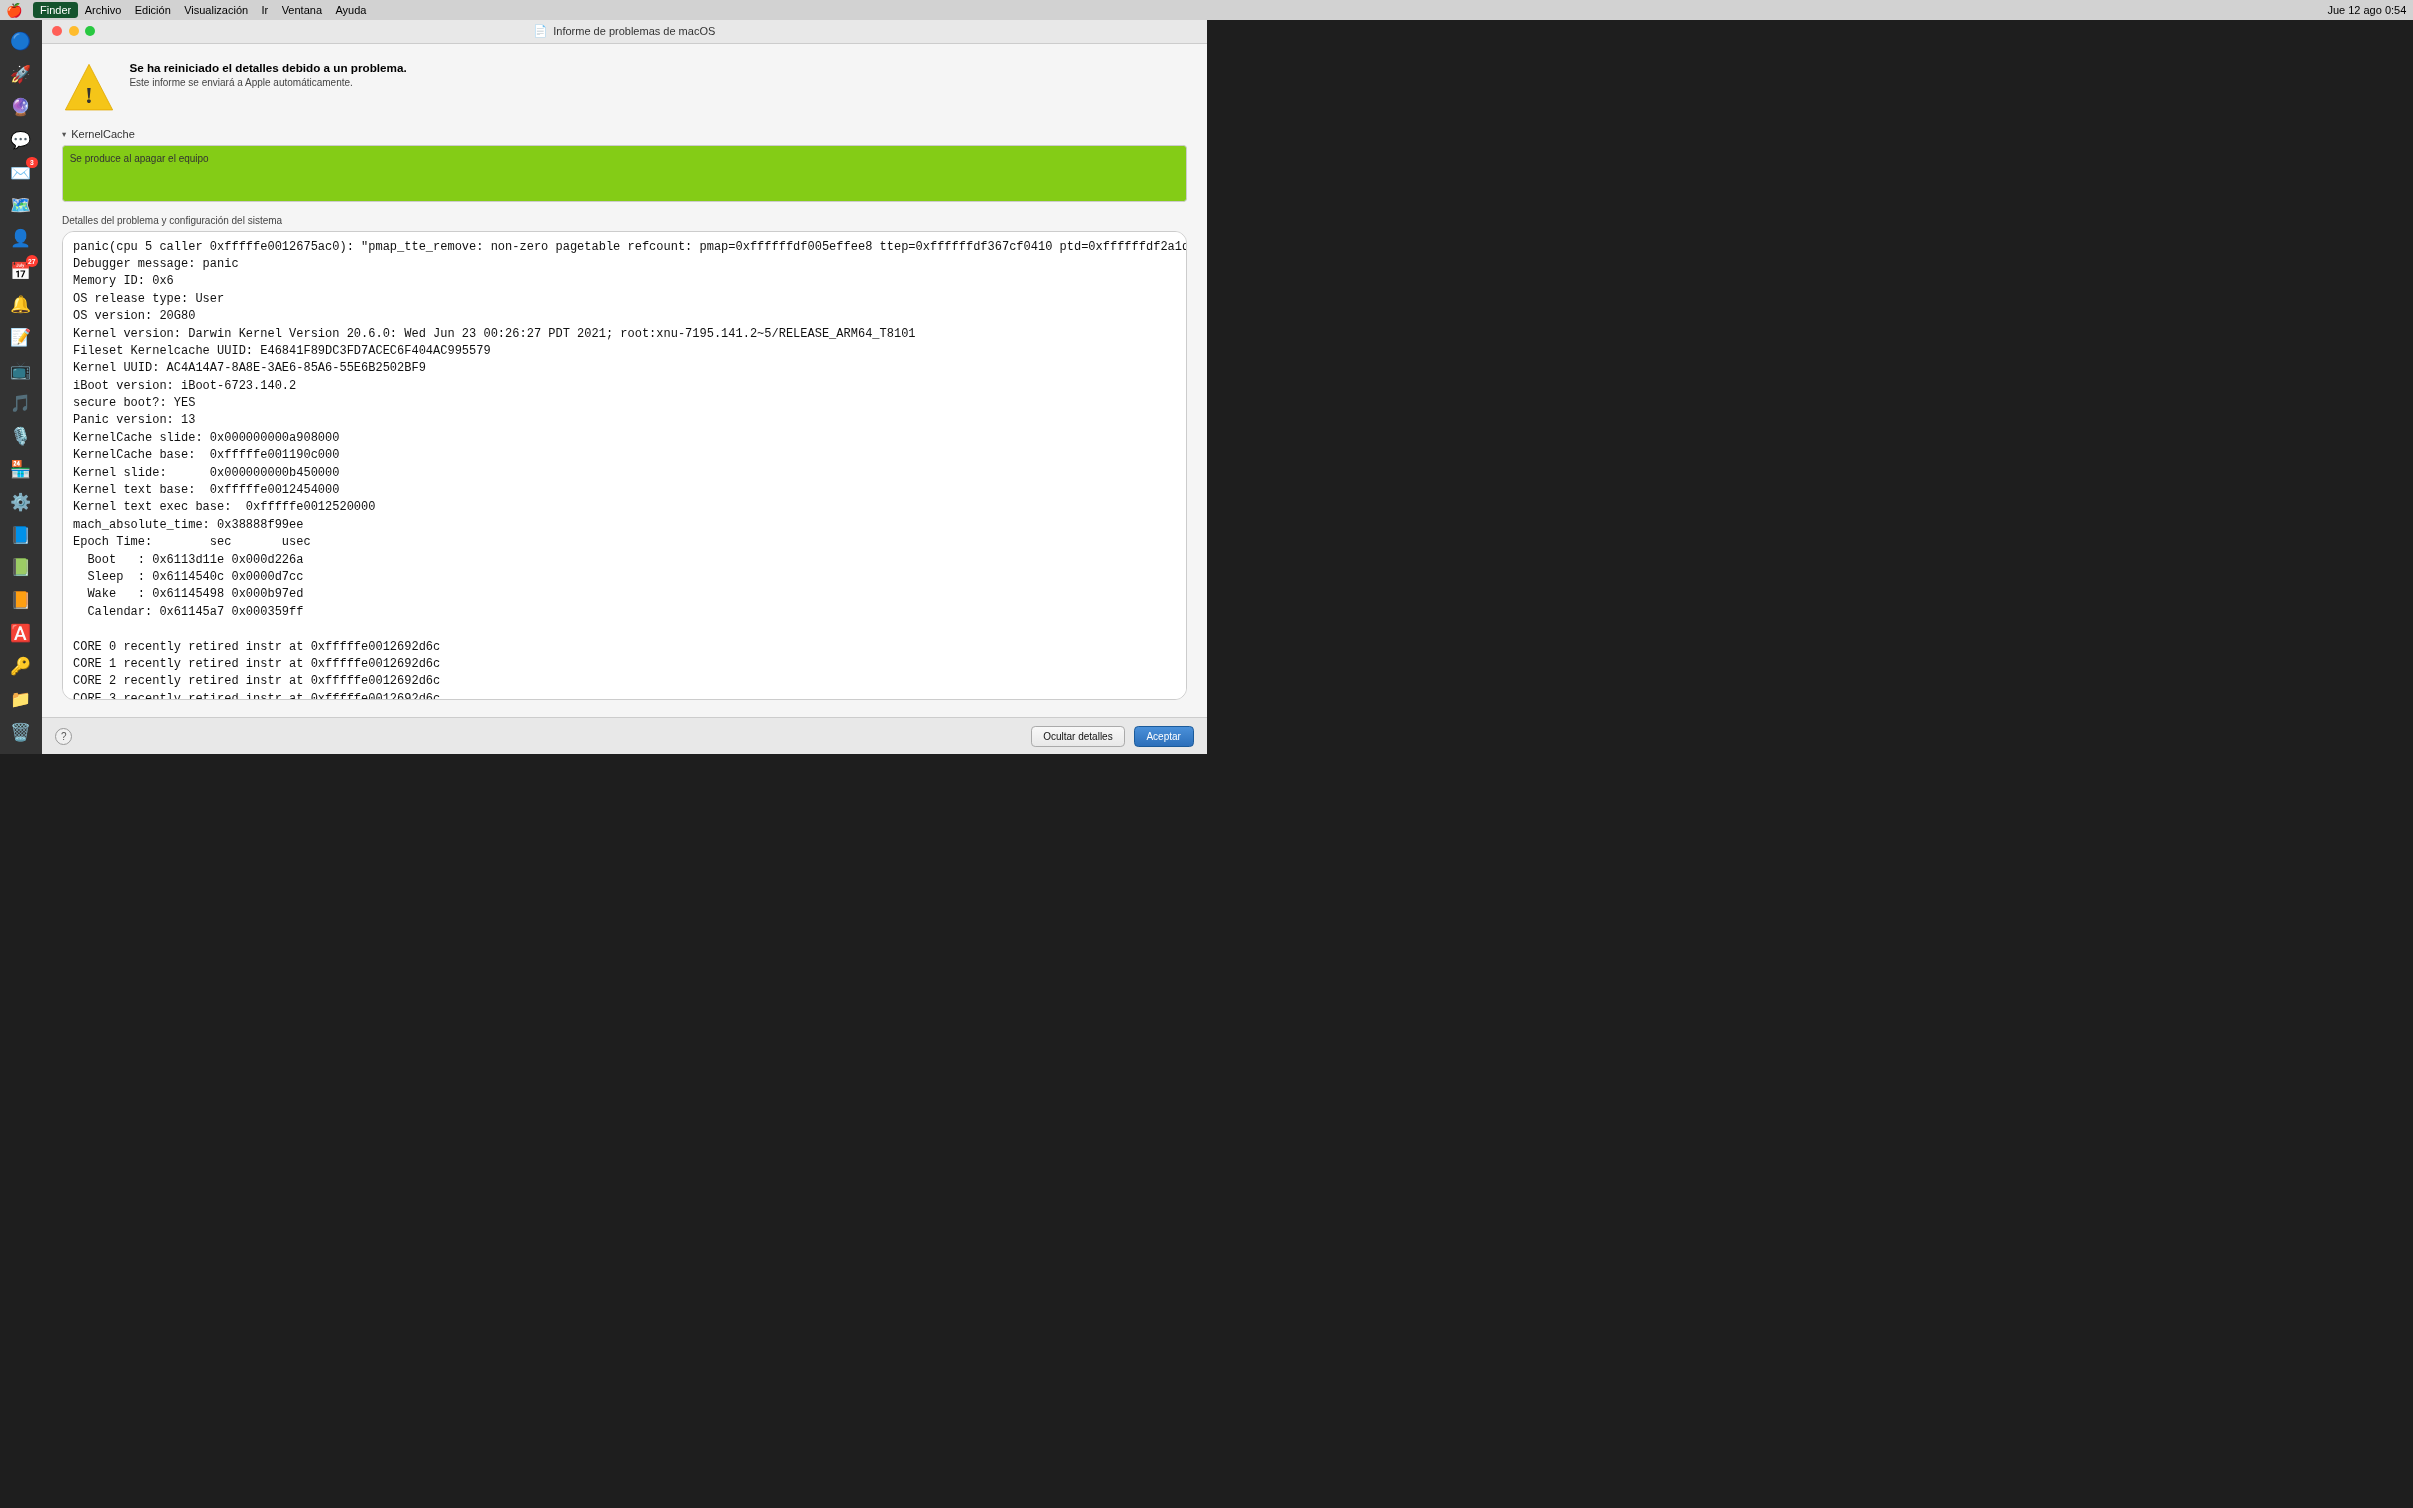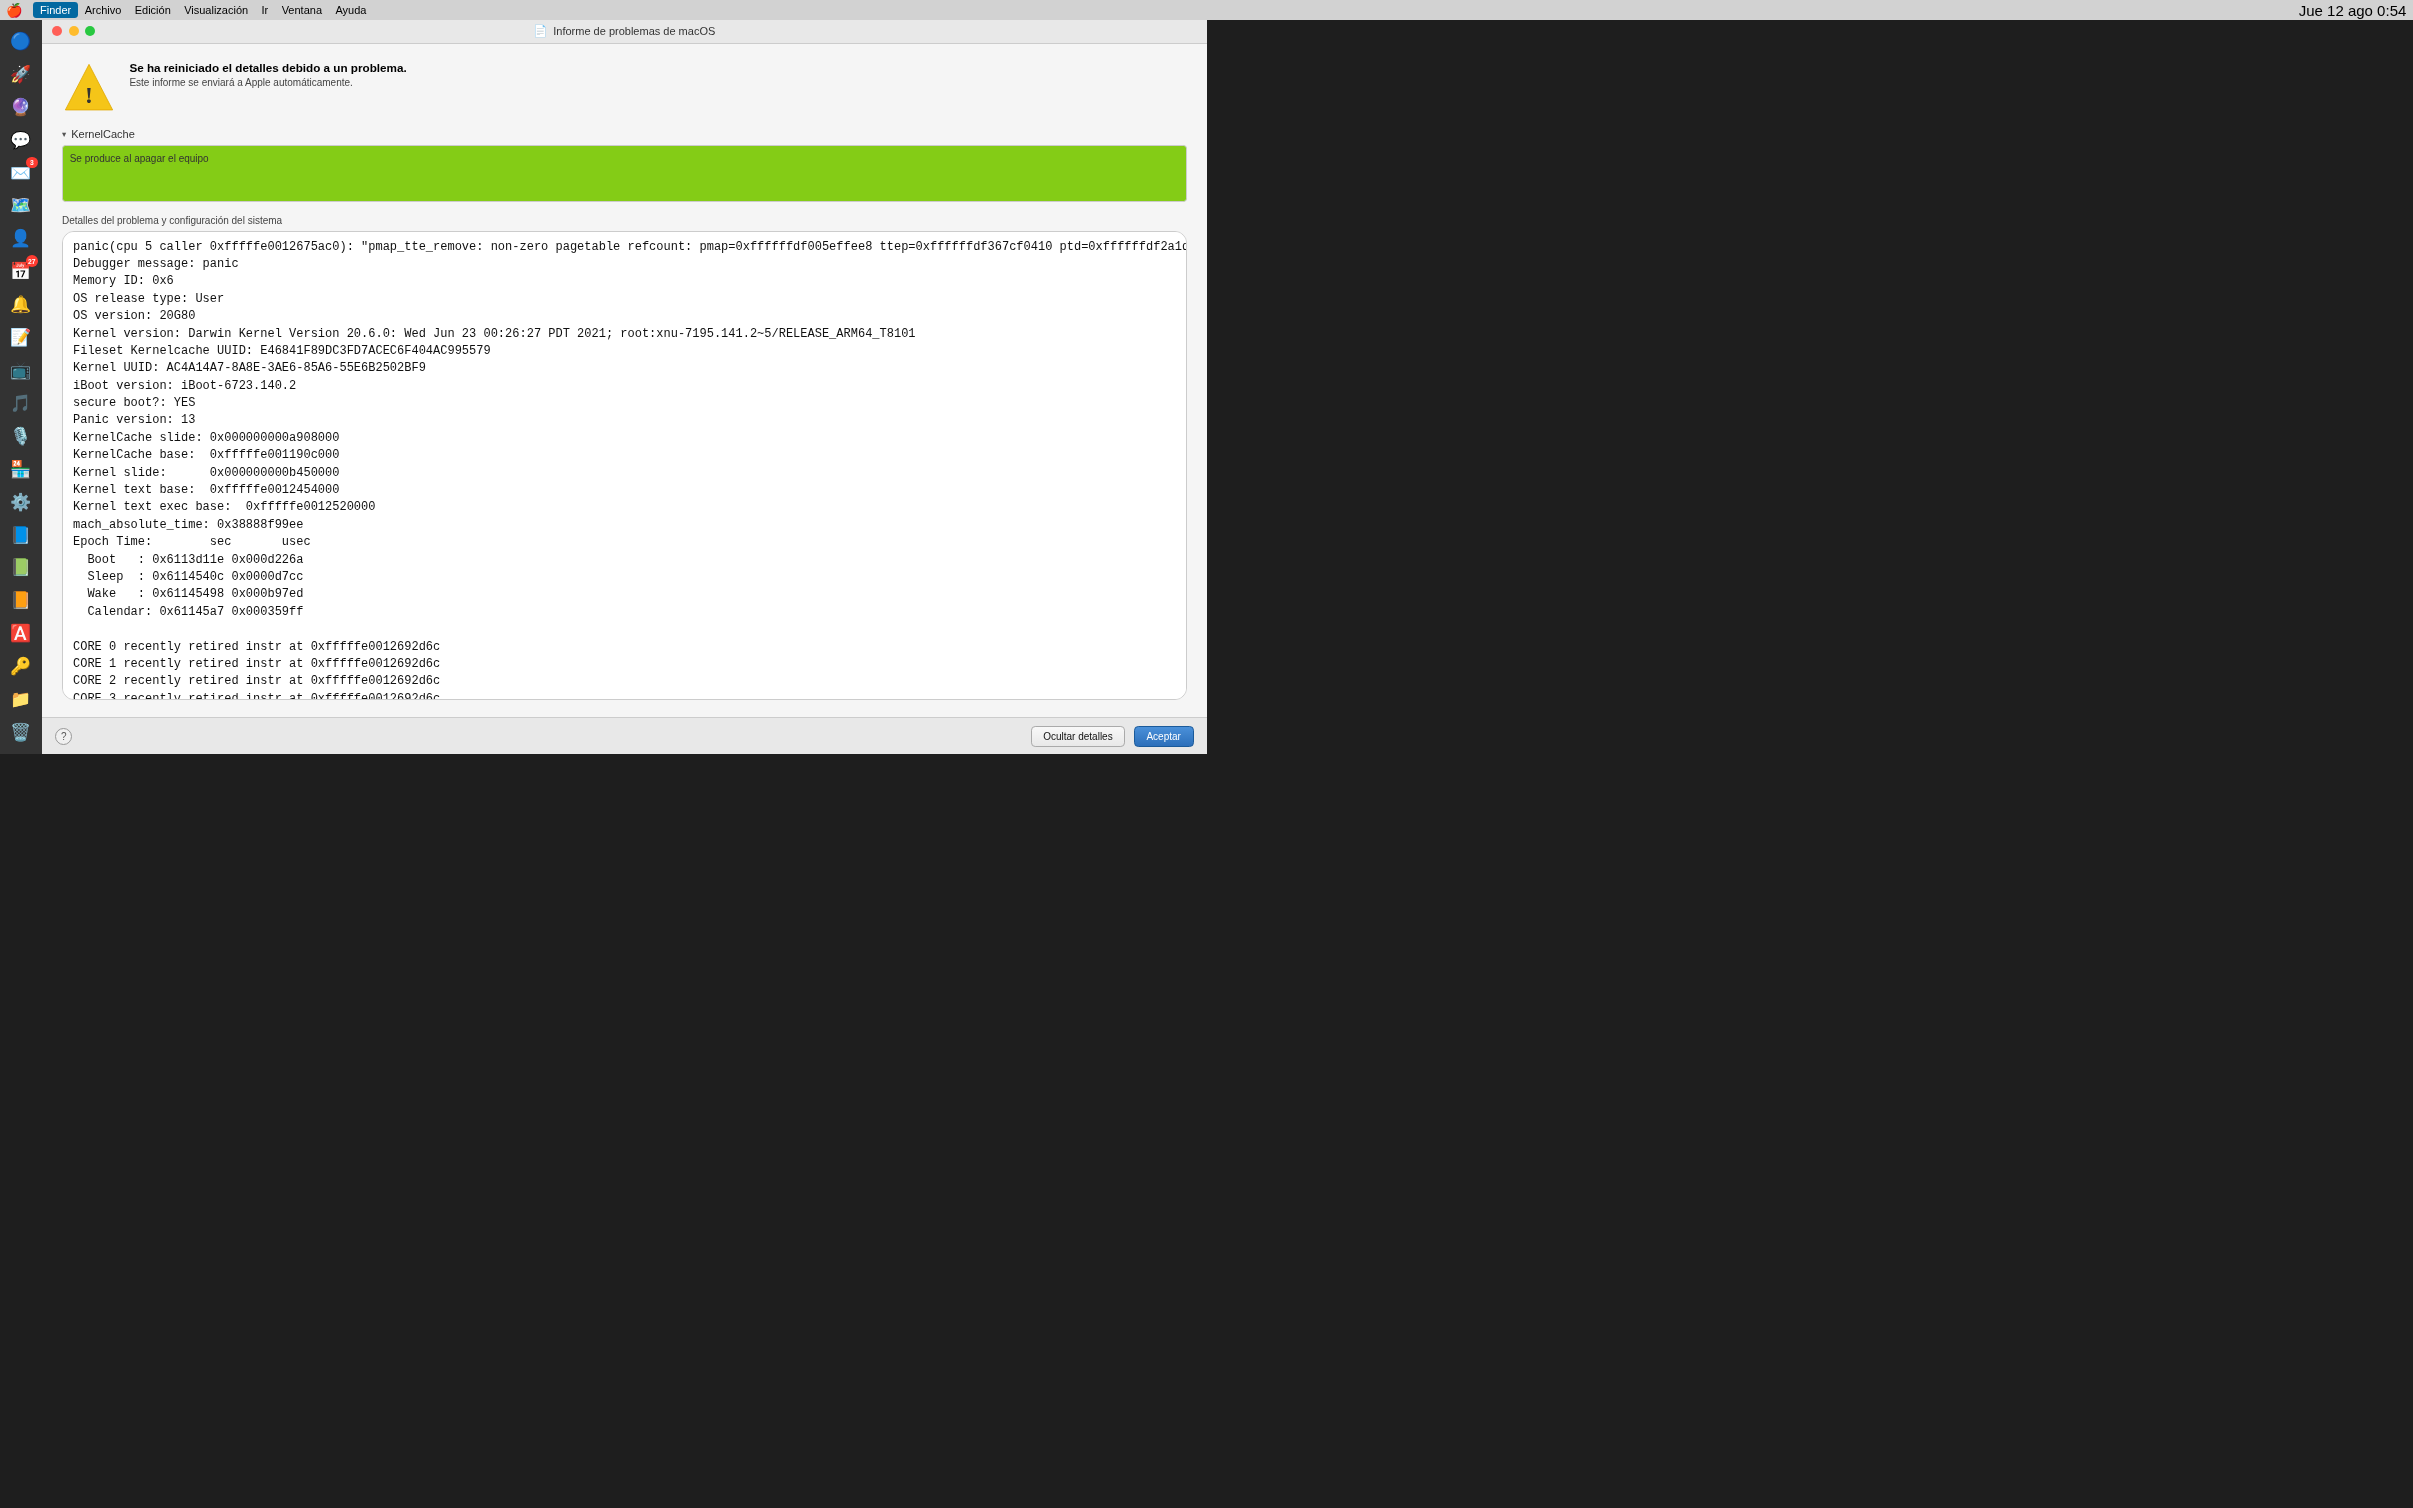--- a/index.html
+++ b/index.html
@@ -41,30 +41,30 @@
     .menubar-item {
       font-size: 11px;
       padding: 1.7px 6.7px;
       border-radius: 3.4px;
       cursor: pointer;
       color: #000;
       white-space: nowrap;
     }
 
     .menubar-item.active {
-      background: #0369a1;
+      background: #14532d;
       color: white;
     }
 
     .menubar-right {
       margin-left: auto;
       display: flex;
       align-items: flex-end;
       gap: 8.4px;
-      font-size: 15px;
+      font-size: 11px;
     }
 
     .menubar-right-item {
       cursor: pointer;
       color: #000;
     }
 
     
     .dock {
       position: fixed;

